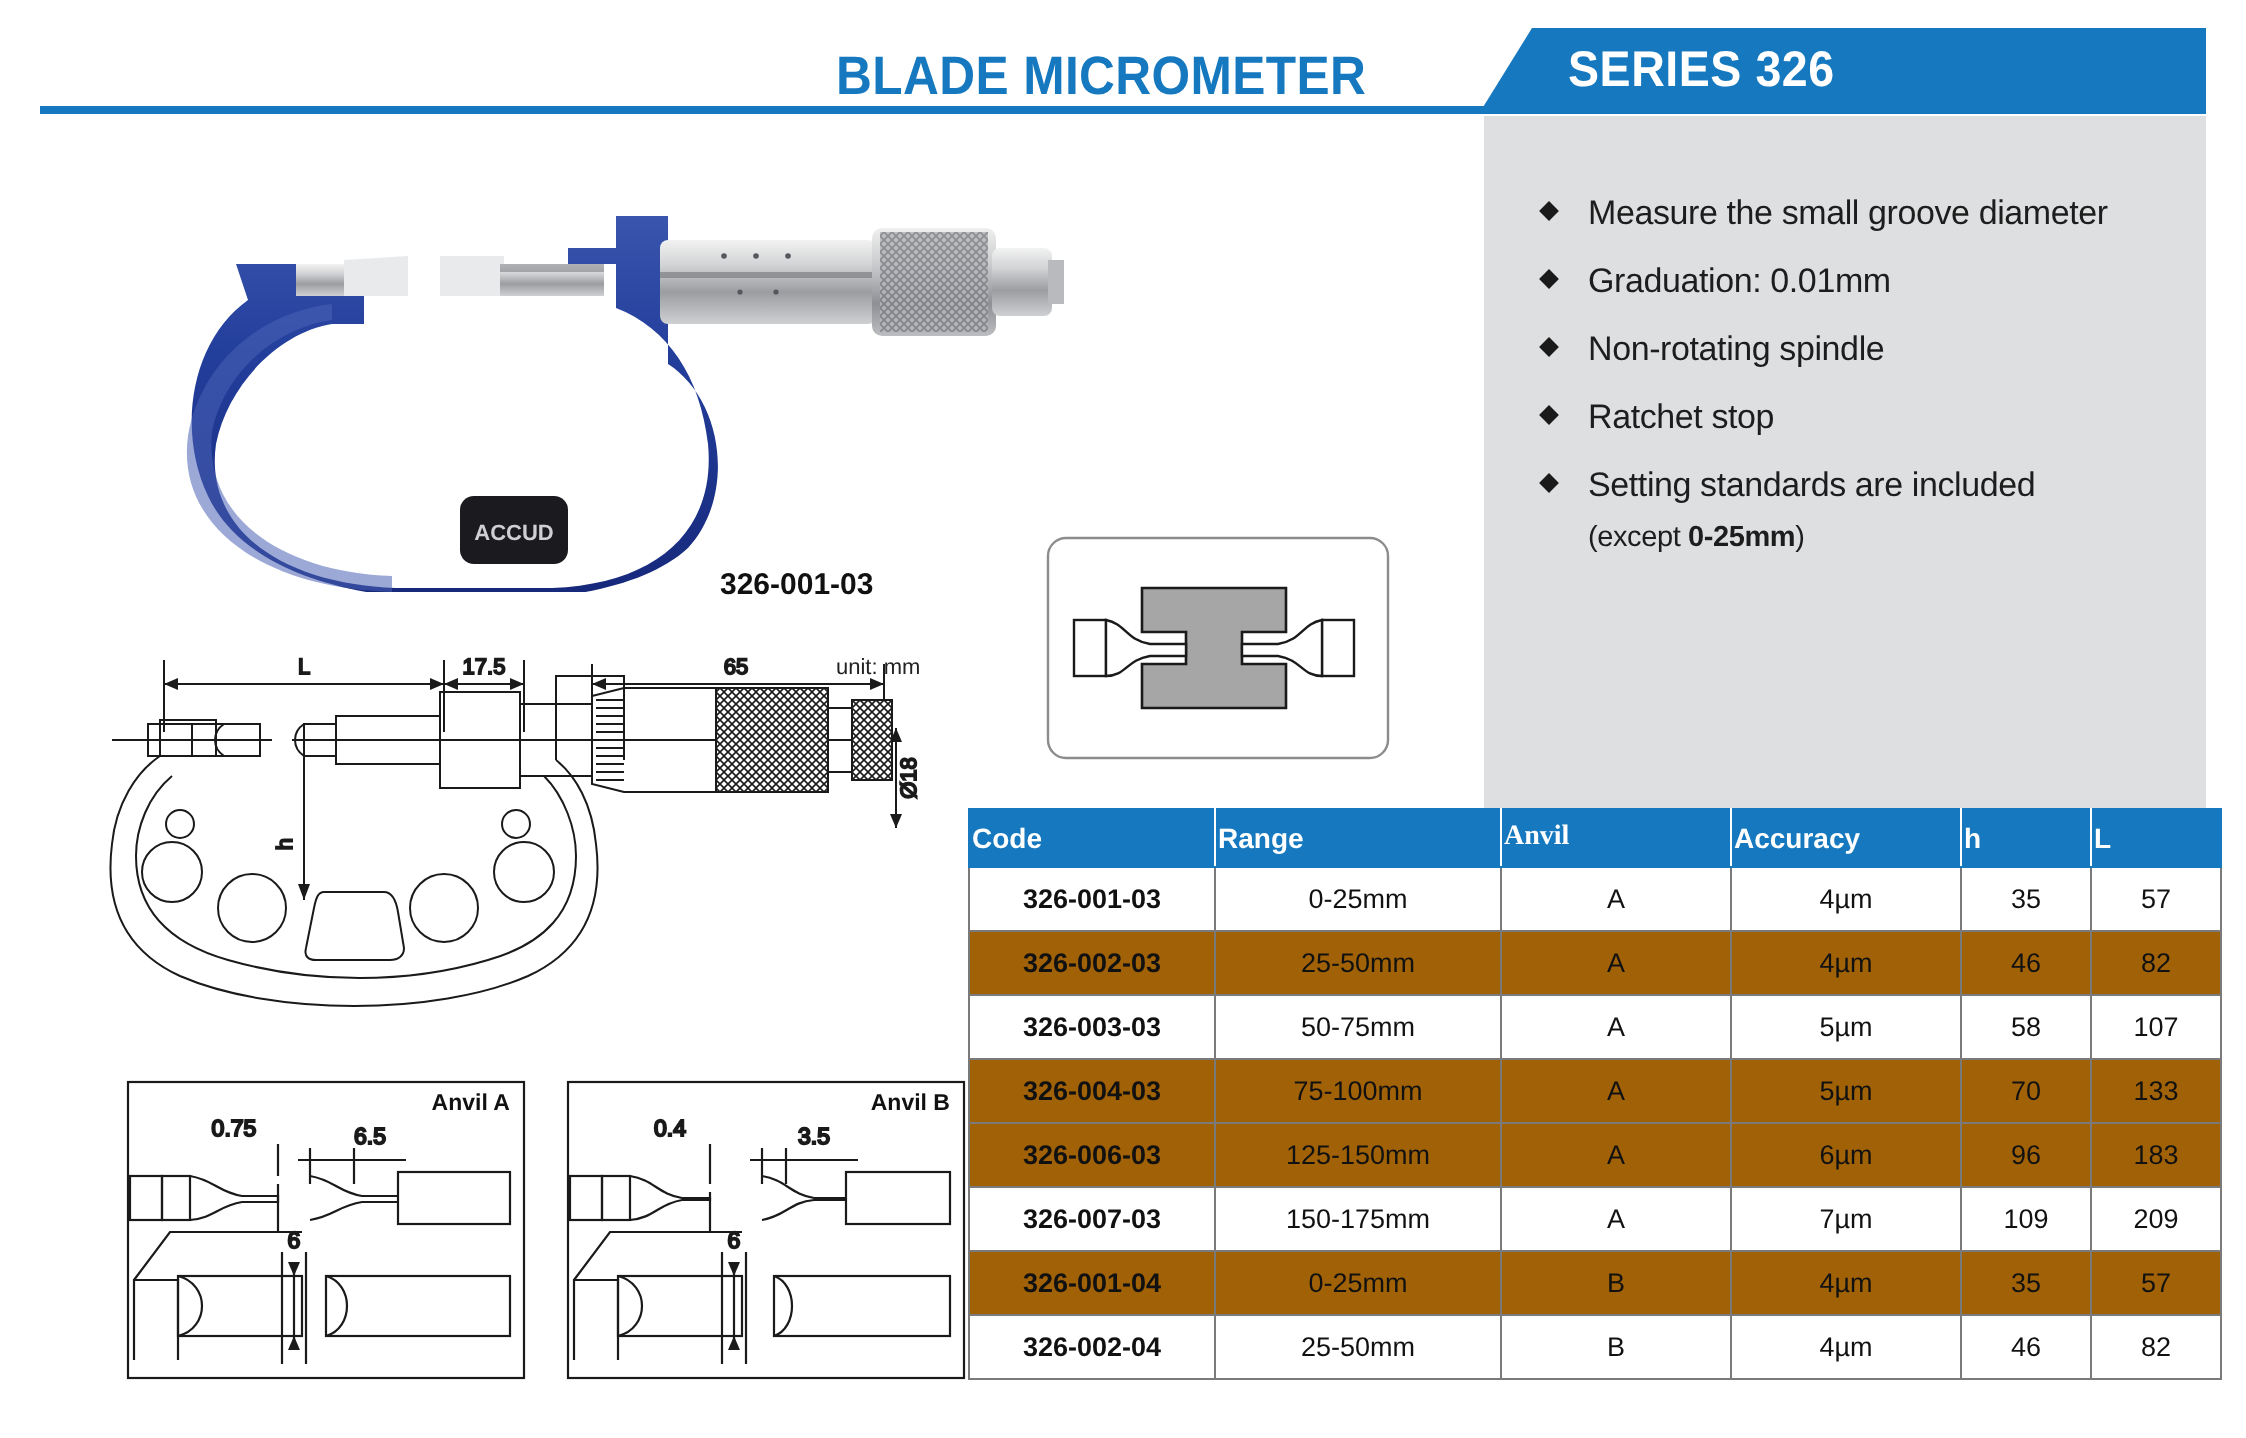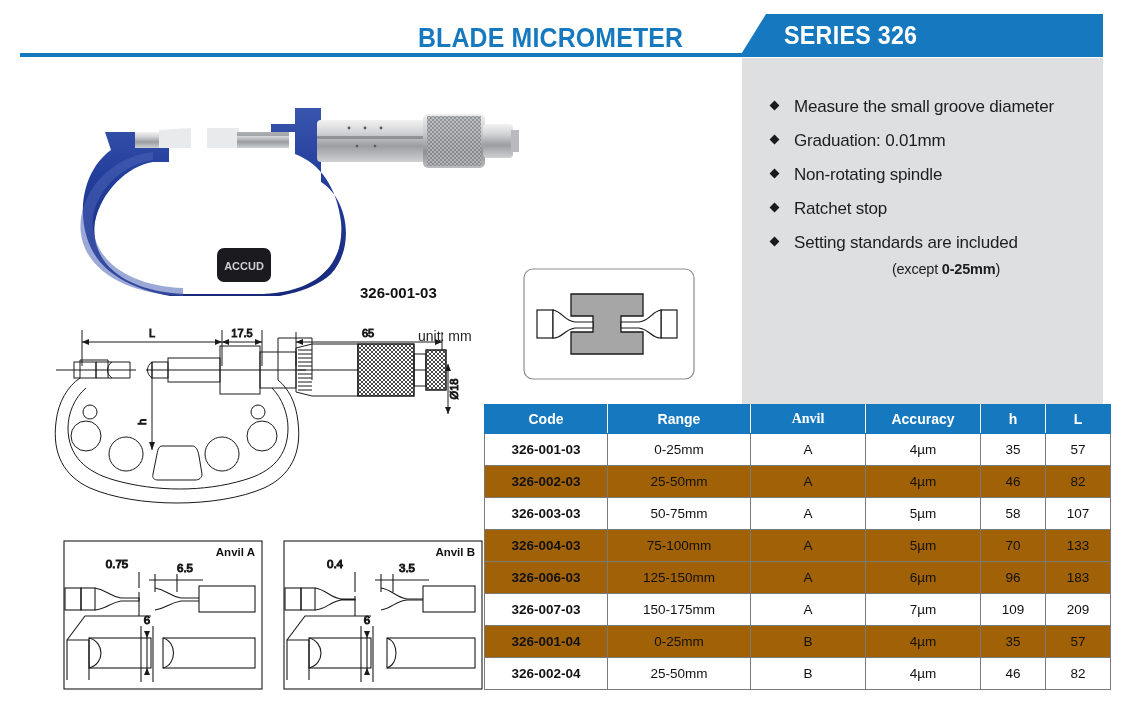--- a/index.html
+++ b/index.html
@@ -19,46 +19,46 @@
       font-size:25px;font-weight:bold;letter-spacing:.3px;transform:scaleX(.93);
       transform-origin:left center;white-space:nowrap;}
 
   
   .grey-panel{position:absolute;left:742px;top:58px;width:361px;height:347px;background:#dedfe1;}
   .feat-list{position:absolute;left:768px;top:98px;width:330px;}
   .feat{position:relative;padding-left:26px;margin-bottom:17px;font-size:17px;
         line-height:17px;color:#1d1d1d;letter-spacing:-.2px;white-space:nowrap;}
   .feat .dia{position:absolute;left:3px;top:4px;width:7px;height:7px;background:#1a1a1a;
         transform:rotate(45deg);}
-  .feat-sub{margin-left:26px;margin-top:-7px;font-size:14.5px;color:#1d1d1d;letter-spacing:-.2px;text-align:center;}
+  .feat-sub{margin-left:26px;margin-top:-7px;font-size:14.5px;color:#1d1d1d;letter-spacing:-.2px;}
   .feat-sub b{font-weight:bold;}
 
   
-  .photo{position:absolute;left:49px;top:96px;width:470px;height:200px;}
+  .photo{position:absolute;left:62px;top:96px;width:470px;height:200px;}
   .photo svg{display:block;}
   .photo-code{position:absolute;left:360px;top:284px;font-size:15px;font-weight:bold;color:#111;}
 
   
   .appdiag{position:absolute;left:523px;top:268px;width:172px;height:112px;}
 
   
   .linedraw{position:absolute;left:50px;top:318px;width:450px;height:220px;}
-  .unitlbl{position:absolute;left:418px;top:328px;font-size:14px;color:#222;}
+  .unitlbl{position:absolute;left:418px;top:328px;font-size:11px;color:#222;}
 
   
   .anvilbox{position:absolute;top:540px;width:200px;height:150px;}
   .anvilA{left:63px;}
   .anvilB{left:283px;}
   .anvil-title{position:absolute;right:8px;top:6px;font-size:11.5px;font-weight:bold;color:#111;}
 
   
   .tbl{position:absolute;left:484px;top:404px;width:608px;border-collapse:collapse;
        font-size:13px;color:#111;table-layout:fixed;}
   .tbl th{background:#1679bf;color:#fff;font-weight:bold;font-size:14px;height:26px;
-       border:1px solid #1679bf;border-right:1px solid #ffffff;text-align:center;}
+       border:1px solid #1679bf;border-right:1px solid #ffffff;text-align:left;}
   .tbl th:last-child{border-right:1px solid #1679bf;}
   .tbl td{height:29px;text-align:center;border:1px solid #7a7a7a;font-size:13.5px;}
   .tbl td.code{font-weight:bold;}
   .tbl tr.alt td{background:#a16207;}
   .tbl tr.plain td{background:#ffffff;}
   .c0{width:120px;} .c1{width:140px;} .c2{width:112px;font-family:Liberation Serif, serif;}
   .c3{width:112px;} .c4{width:62px;} .c5{width:62px;}
 </style>
 </head>
 <body>

